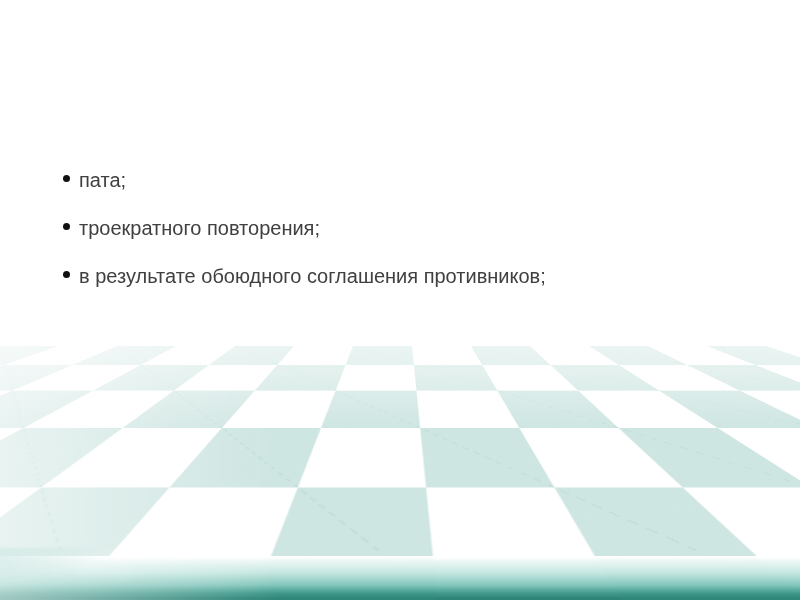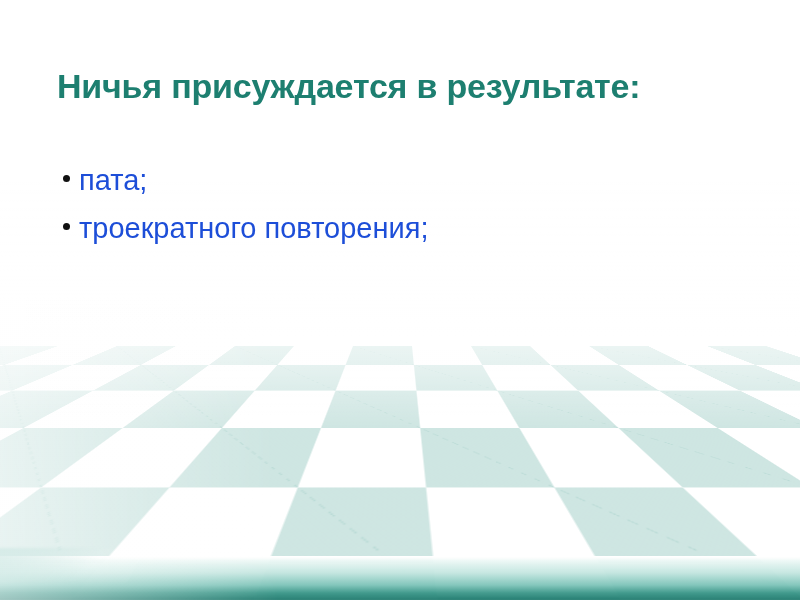--- a/index.html
+++ b/index.html
@@ -139,22 +139,22 @@
   }
 
   .bullets {
     position: absolute;
     left: 62px;
     top: 162px;
     width: 650px;
     margin: 0;
     padding: 0;
     list-style: none;
-    color: #1d4ed8;
-    font-size: 29px;
+    color: #404040;
+    font-size: 20px;
     line-height: 37px;
   }
   .bullets li {
     position: relative;
     padding-left: 17px;
     margin-bottom: 11px;
   }
   .bullets li .dot {
     position: absolute;
     left: 1px;
@@ -230,27 +230,30 @@
     <div class="board-edge-hi"></div>
     <div class="board-edge"></div>
     <div class="board-bevel-l"></div>
 
     <div class="scene-veil"></div>
     <div class="left-veil"></div>
   </div>
 
   <div class="content">
 
-    <div class="title">Ничья присуждается в результате:</div>
 
     <ul class="bullets">
       <li>
         <span class="dot"></span>
         <span class="txt">пата;</span>
       </li>
       <li>
         <span class="dot"></span>
         <span class="txt">троекратного повторения;</span>
       </li>
+      <li>
+        <span class="dot"></span>
+        <span class="txt">в результате обоюдного соглашения противников;</span>
+      </li>
     </ul>
 
   </div>
 </div>
 
 </body></html>

